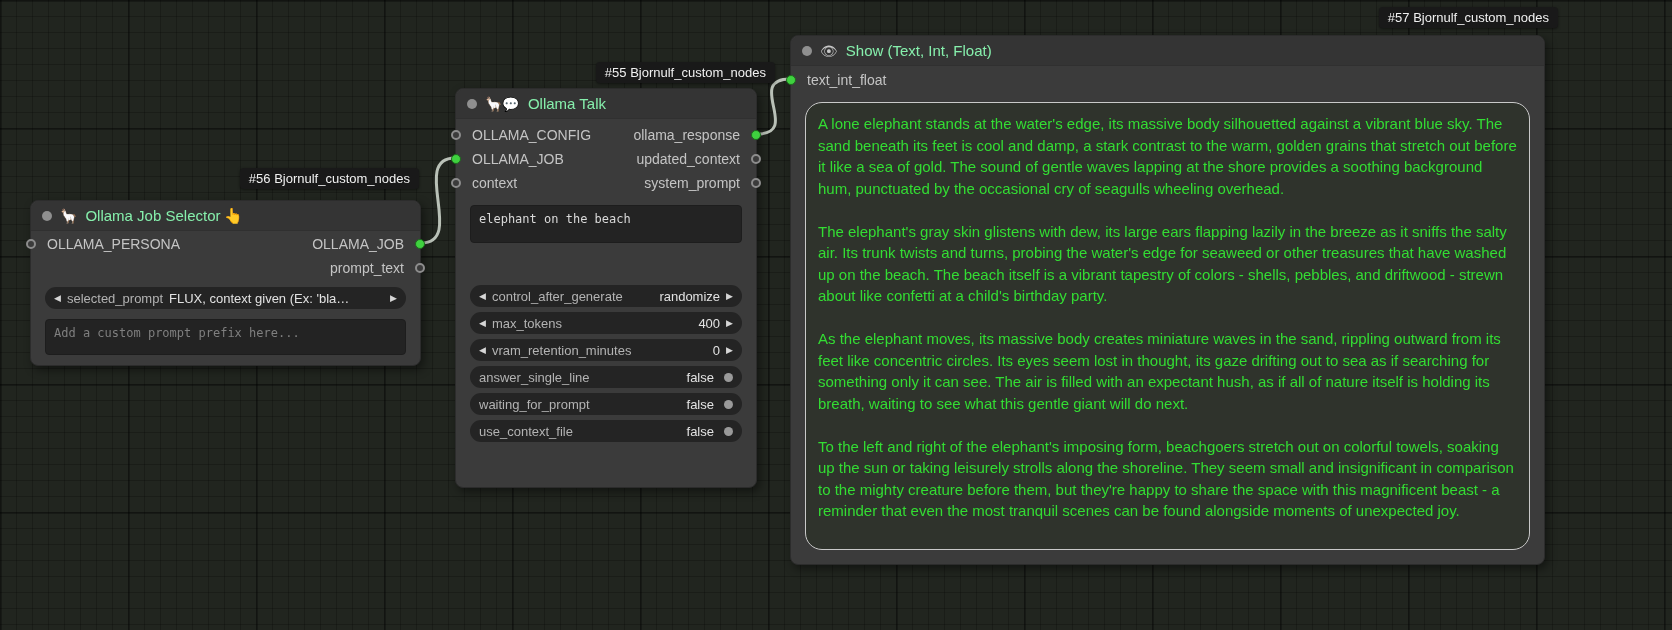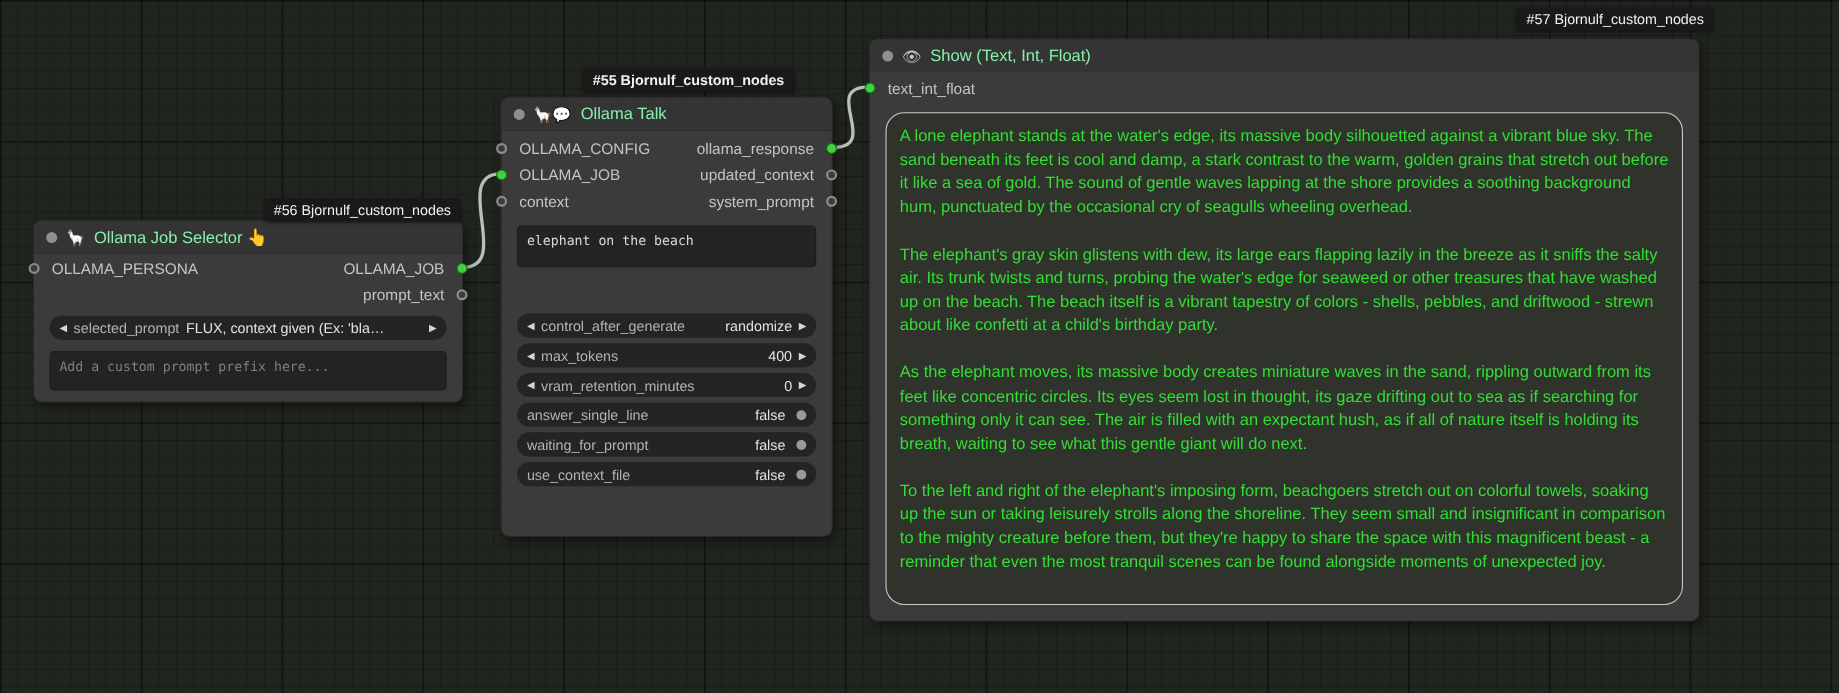--- a/index.html
+++ b/index.html
@@ -74,22 +74,22 @@
 </head>
 <body>
 
 <div class="canvas">
 
   <svg class="wires" width="1672" height="630">
     <path d="M 421 243 C 466 243, 410 158, 455 158"></path>
     <path d="M 757 134 C 802 134, 745 79, 790 79"></path>
   </svg>
 
-  <div class="badge" style="top:180px;right:1253px;">#56 Bjornulf_custom_nodes</div>
-  <div class="badge" style="top:62px;right:950px;font-weight:bold;">#55 Bjornulf_custom_nodes</div>
+  <div class="badge" style="top:168px;right:1253px;">#56 Bjornulf_custom_nodes</div>
+  <div class="badge" style="top:62px;right:897px;">#55 Bjornulf_custom_nodes</div>
   <div class="badge" style="top:7px;right:114px;">#57 Bjornulf_custom_nodes</div>
 
   <div class="node" style="left:30px;top:200px;width:391px;height:166px;">
     <div class="titlebar">
       <span class="collapse-dot"></span>
       <span class="title-emoji">🦙</span>
       <span class="title-text">Ollama Job Selector 👆</span>
     </div>
     <div class="slot-row" style="height:26px;">
       <span class="dot left ring"></span>

